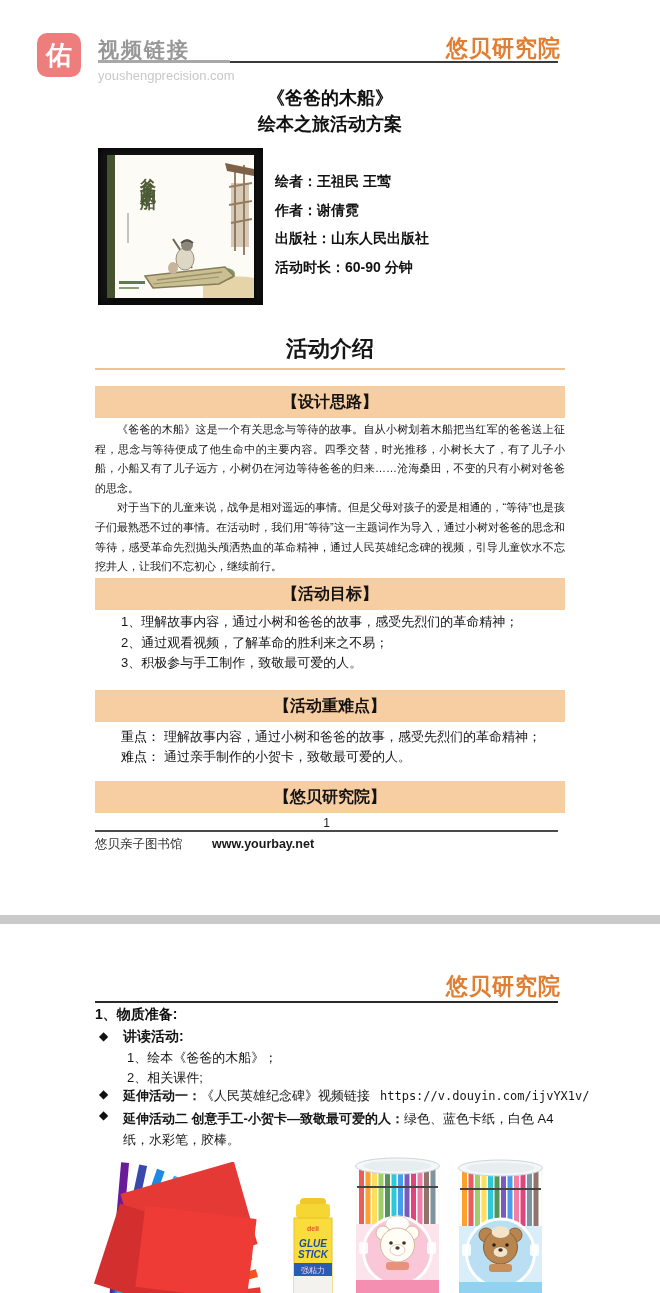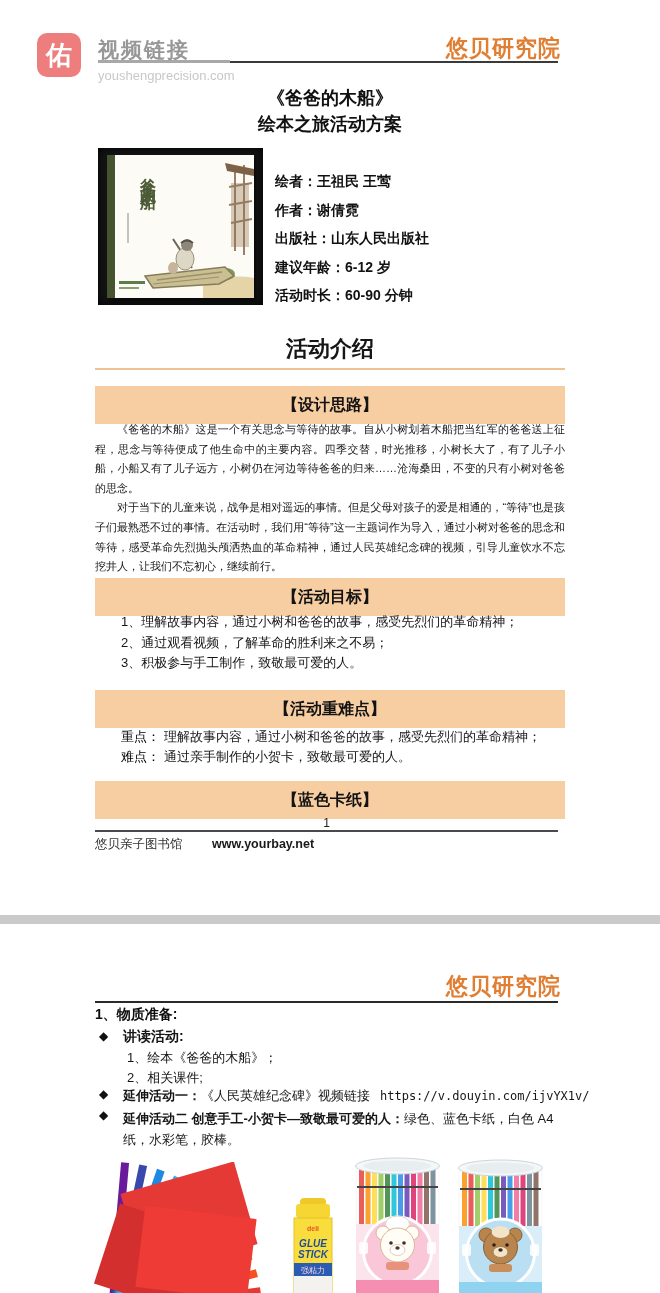--- a/index.html
+++ b/index.html
@@ -35,21 +35,21 @@
   .cover-title{position:absolute;left:30px;top:10px;writing-mode:vertical-rl;
     font-family:"Liberation Serif",serif;font-weight:bold;font-size:16px;
     letter-spacing:4px;color:#4c5a36;}
   .cover-art{position:absolute;left:0;top:0;}
   .meta{left:275px;top:167px;font-size:14px;font-weight:bold;line-height:28.5px;color:#111;}
   
   .intro-heading{left:95px;top:334px;width:470px;text-align:center;font-size:22px;
     font-weight:bold;font-family:"Liberation Serif",serif;color:#161616;}
   .intro-rule{left:95px;top:368px;width:470px;height:2px;background:#eec391;}
   
-  .banner{left:95px;width:470px;height:38px;background:#f7cda2;display:flex;
+  .banner{left:95px;width:470px;height:32px;background:#f7cda2;display:flex;
     align-items:center;justify-content:center;font-size:16px;font-weight:bold;color:#131313;}
   .bn-design{top:386px;} .bn-goals{top:578px;} .bn-key{top:690px;} .bn-prep{top:781px;}
   
   .paras{left:95px;top:420px;width:470px;font-size:11px;line-height:19.6px;
     text-align:justify;color:#161616;}
   .paras p{margin:0;text-indent:2em;}
   .goal-list{left:121px;top:612px;font-size:13px;line-height:20.5px;color:#161616;}
   .key-list{left:121px;top:727px;font-size:13px;line-height:19.8px;color:#161616;}
   .key-list b{font-weight:normal;color:#000;margin-right:4px;}
   
@@ -125,21 +125,20 @@
       <rect x="12" y="126" width="26" height="3" fill="#5f7d4a"></rect>
       <rect x="12" y="132" width="20" height="2" fill="#8aa06e"></rect>
     </svg>
     <div class="cover-title">爸爸的木船</div>
   </div>
 </div>
 <div class="abs meta">
   <div>绘者：王祖民 王莺</div>
   <div>作者：谢倩霓</div>
   <div>出版社：山东人民出版社</div>
-  <div>建议年龄：6-12 岁</div>
   <div>活动时长：60-90 分钟</div>
 </div>
 
 <div class="abs intro-heading">活动介绍</div>
 <div class="abs intro-rule"></div>
 
 <div class="abs banner bn-design">
   <span>【设计思路】</span>
 </div>
 <div class="abs paras">
@@ -162,21 +161,21 @@
 <div class="abs key-list">
   <div>
     <b>重点：</b><span>理解故事内容，通过小树和爸爸的故事，感受先烈们的革命精神；</span>
   </div>
   <div>
     <b>难点：</b><span>通过亲手制作的小贺卡，致敬最可爱的人。</span>
   </div>
 </div>
 
 <div class="abs banner bn-prep">
-  <span>【蓝色卡纸】</span>
+  <span>【悠贝研究院】</span>
 </div>
 
 <div class="abs pagenum">1</div>
 <div class="abs f-rule"></div>
 <div class="abs f-text">
   <span>悠贝亲子图书馆</span>
   <span class="url">www.yourbay.net</span>
 </div>
 
 <div class="abs graybar"></div>

